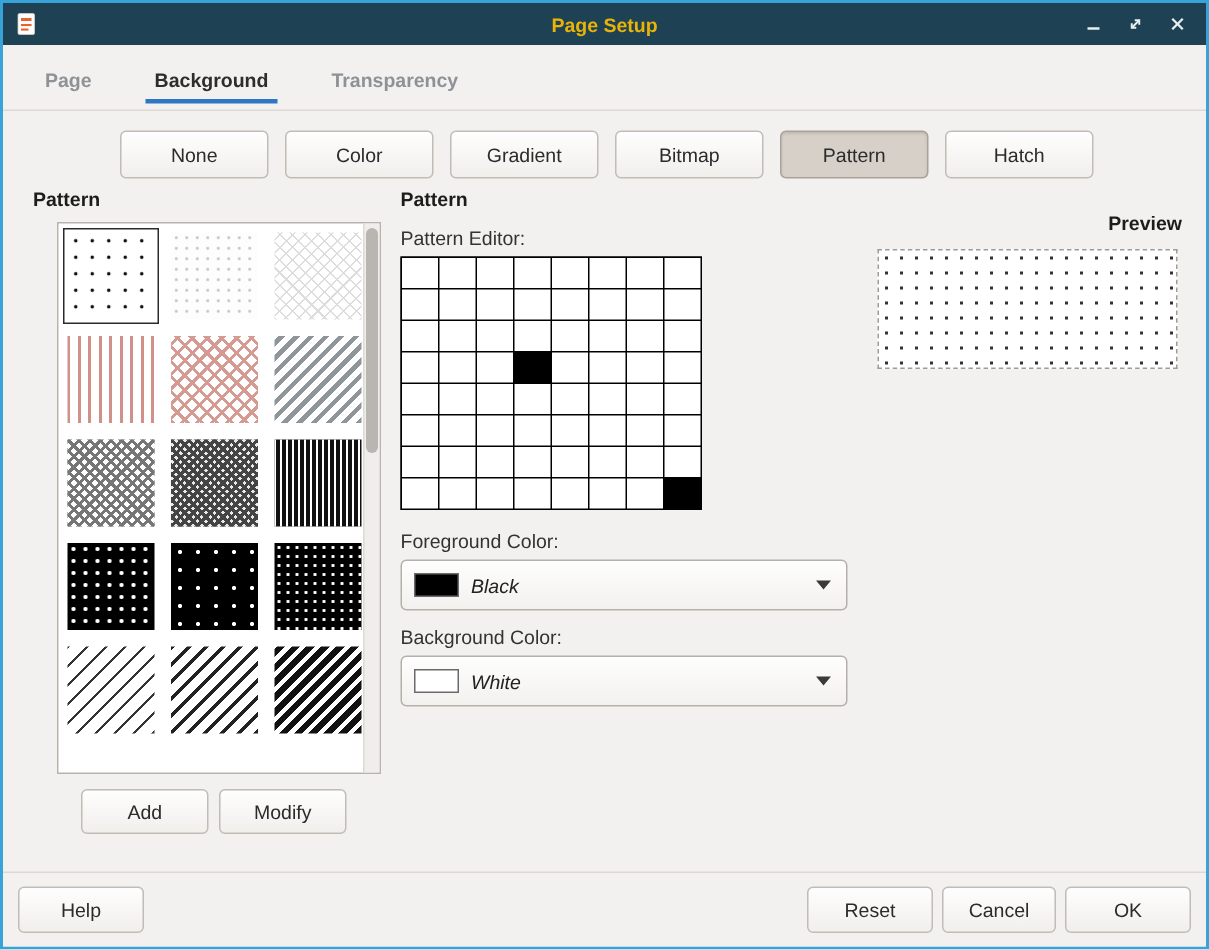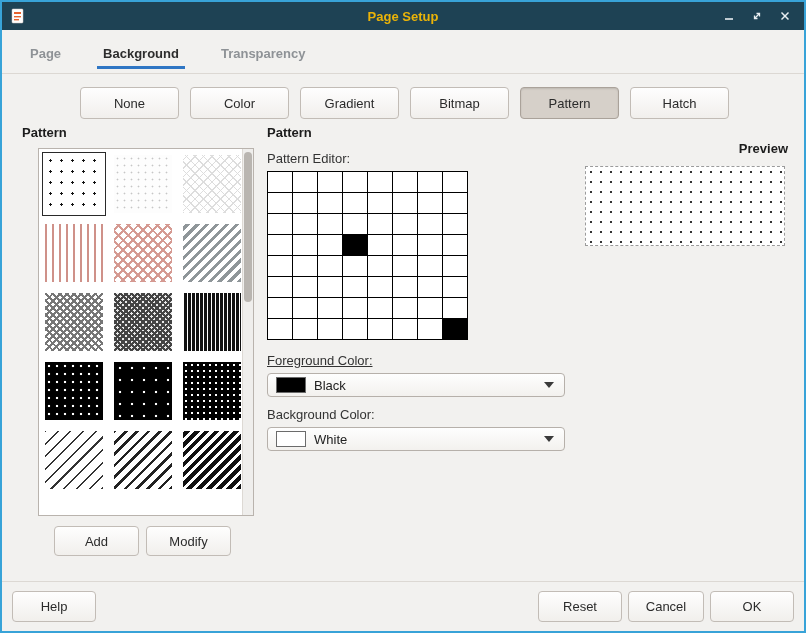--- a/index.html
+++ b/index.html
@@ -67,23 +67,23 @@
 
   .list-btn-row{margin:10px 0 0 32px;display:flex;gap:7px;}
   .list-btn{width:85px;height:30px;}
 
   
   .editor-label{margin-top:11px;}
   .editor-grid{margin-top:5px;display:grid;grid-template-columns:repeat(8,24px);grid-auto-rows:20px;gap:1px;background:#000;border:1px solid #000;width:fit-content;}
   .ecell{background:#fff;}
   .ecell.filled{background:#000;}
 
-  .fg-label{margin-top:13px;text-decoration:underline;}
+  .fg-label{margin-top:13px;}
   .bg-label{margin-top:10px;}
-  .dropdown{margin-top:5px;width:298px;height:24px;border:1px solid #b6b0aa;border-radius:4px;background:linear-gradient(#fefefe,#f3f1ee);display:flex;align-items:center;padding:0 10px 0 8px;}
+  .dropdown{margin-top:5px;width:298px;height:34px;border:1px solid #b6b0aa;border-radius:4px;background:linear-gradient(#fefefe,#f3f1ee);display:flex;align-items:center;padding:0 10px 0 8px;font-style:italic;}
   .color-chip{width:30px;height:16px;border:1px solid #6b6b6b;margin-right:8px;flex:0 0 30px;}
   .dropdown .value{flex:1;text-align:left;color:#222;}
   .dd-arrow{width:0;height:0;border-left:5px solid transparent;border-right:5px solid transparent;border-top:6px solid #3a3a3a;}
 
   
   .preview-box{margin:10px 0 0 13px;width:200px;height:80px;border:1px dashed #9b9b9b;background:#fff;background-image:radial-gradient(circle,#333 1px,transparent 1.3px);background-size:10px 10px;}
 
   
   .footer{flex:0 0 50px;border-top:1px solid #dcd8d3;display:flex;align-items:center;padding:0 10px;}
   .footer-btn{width:84px;height:31px;}

